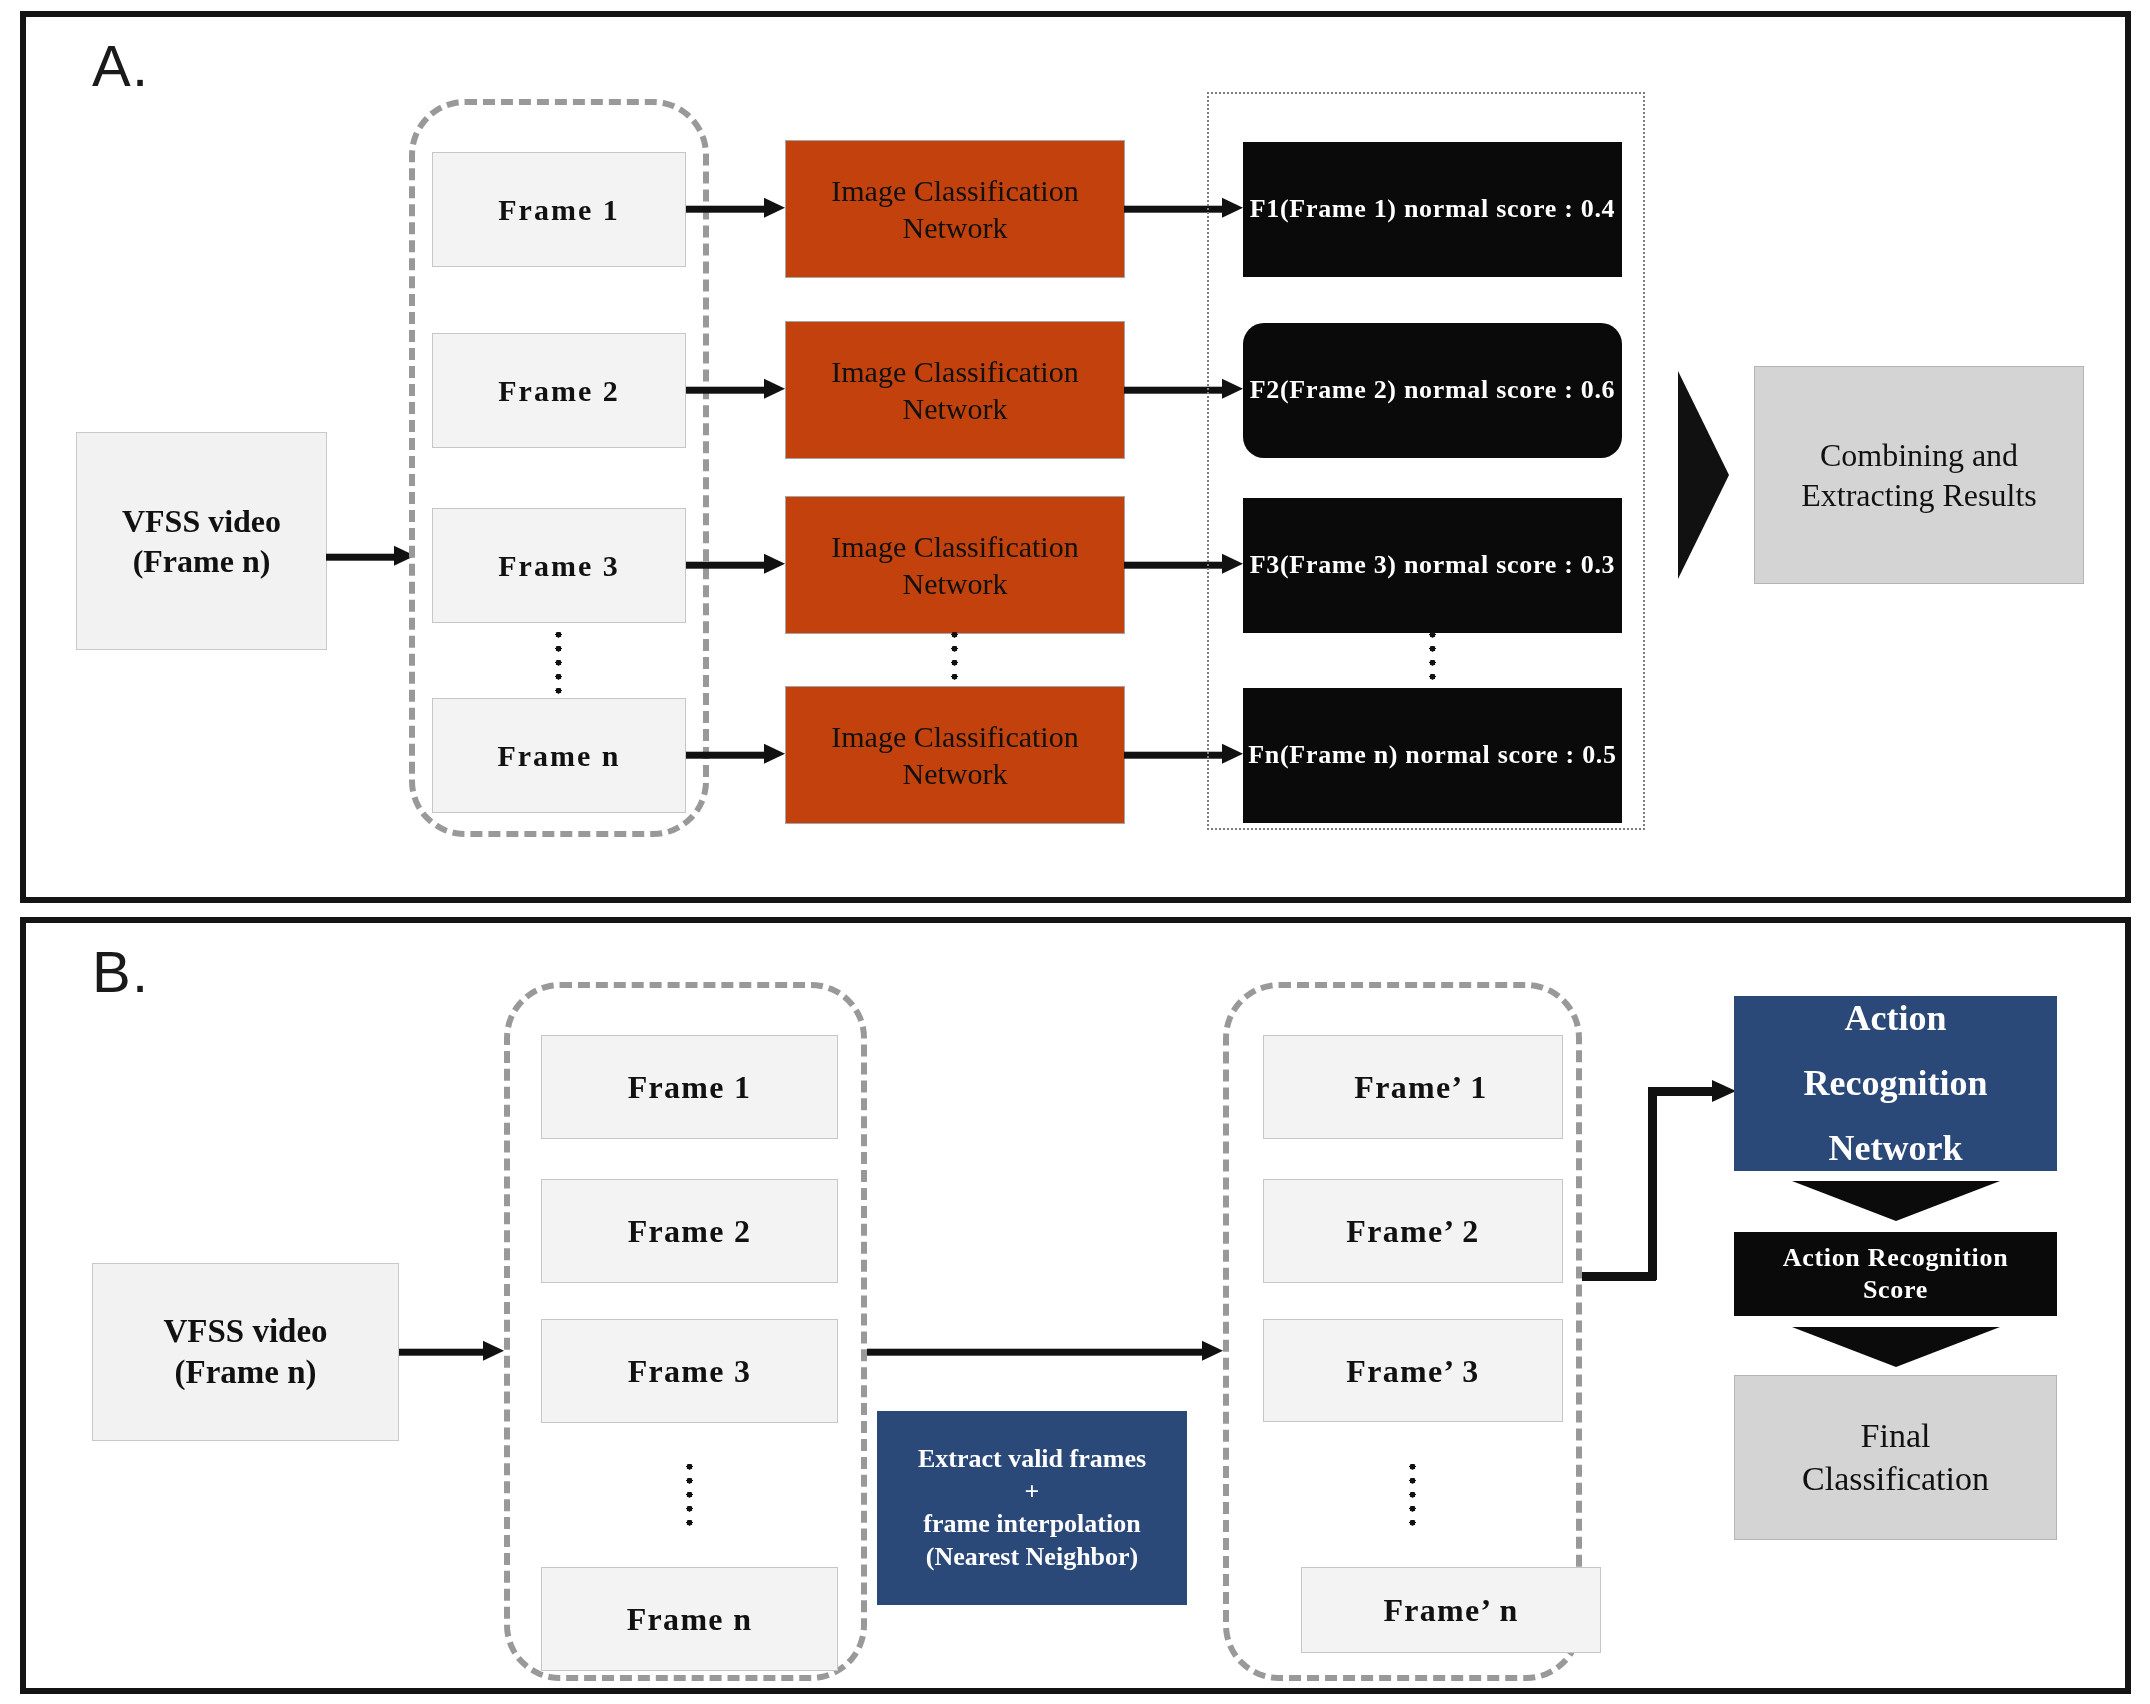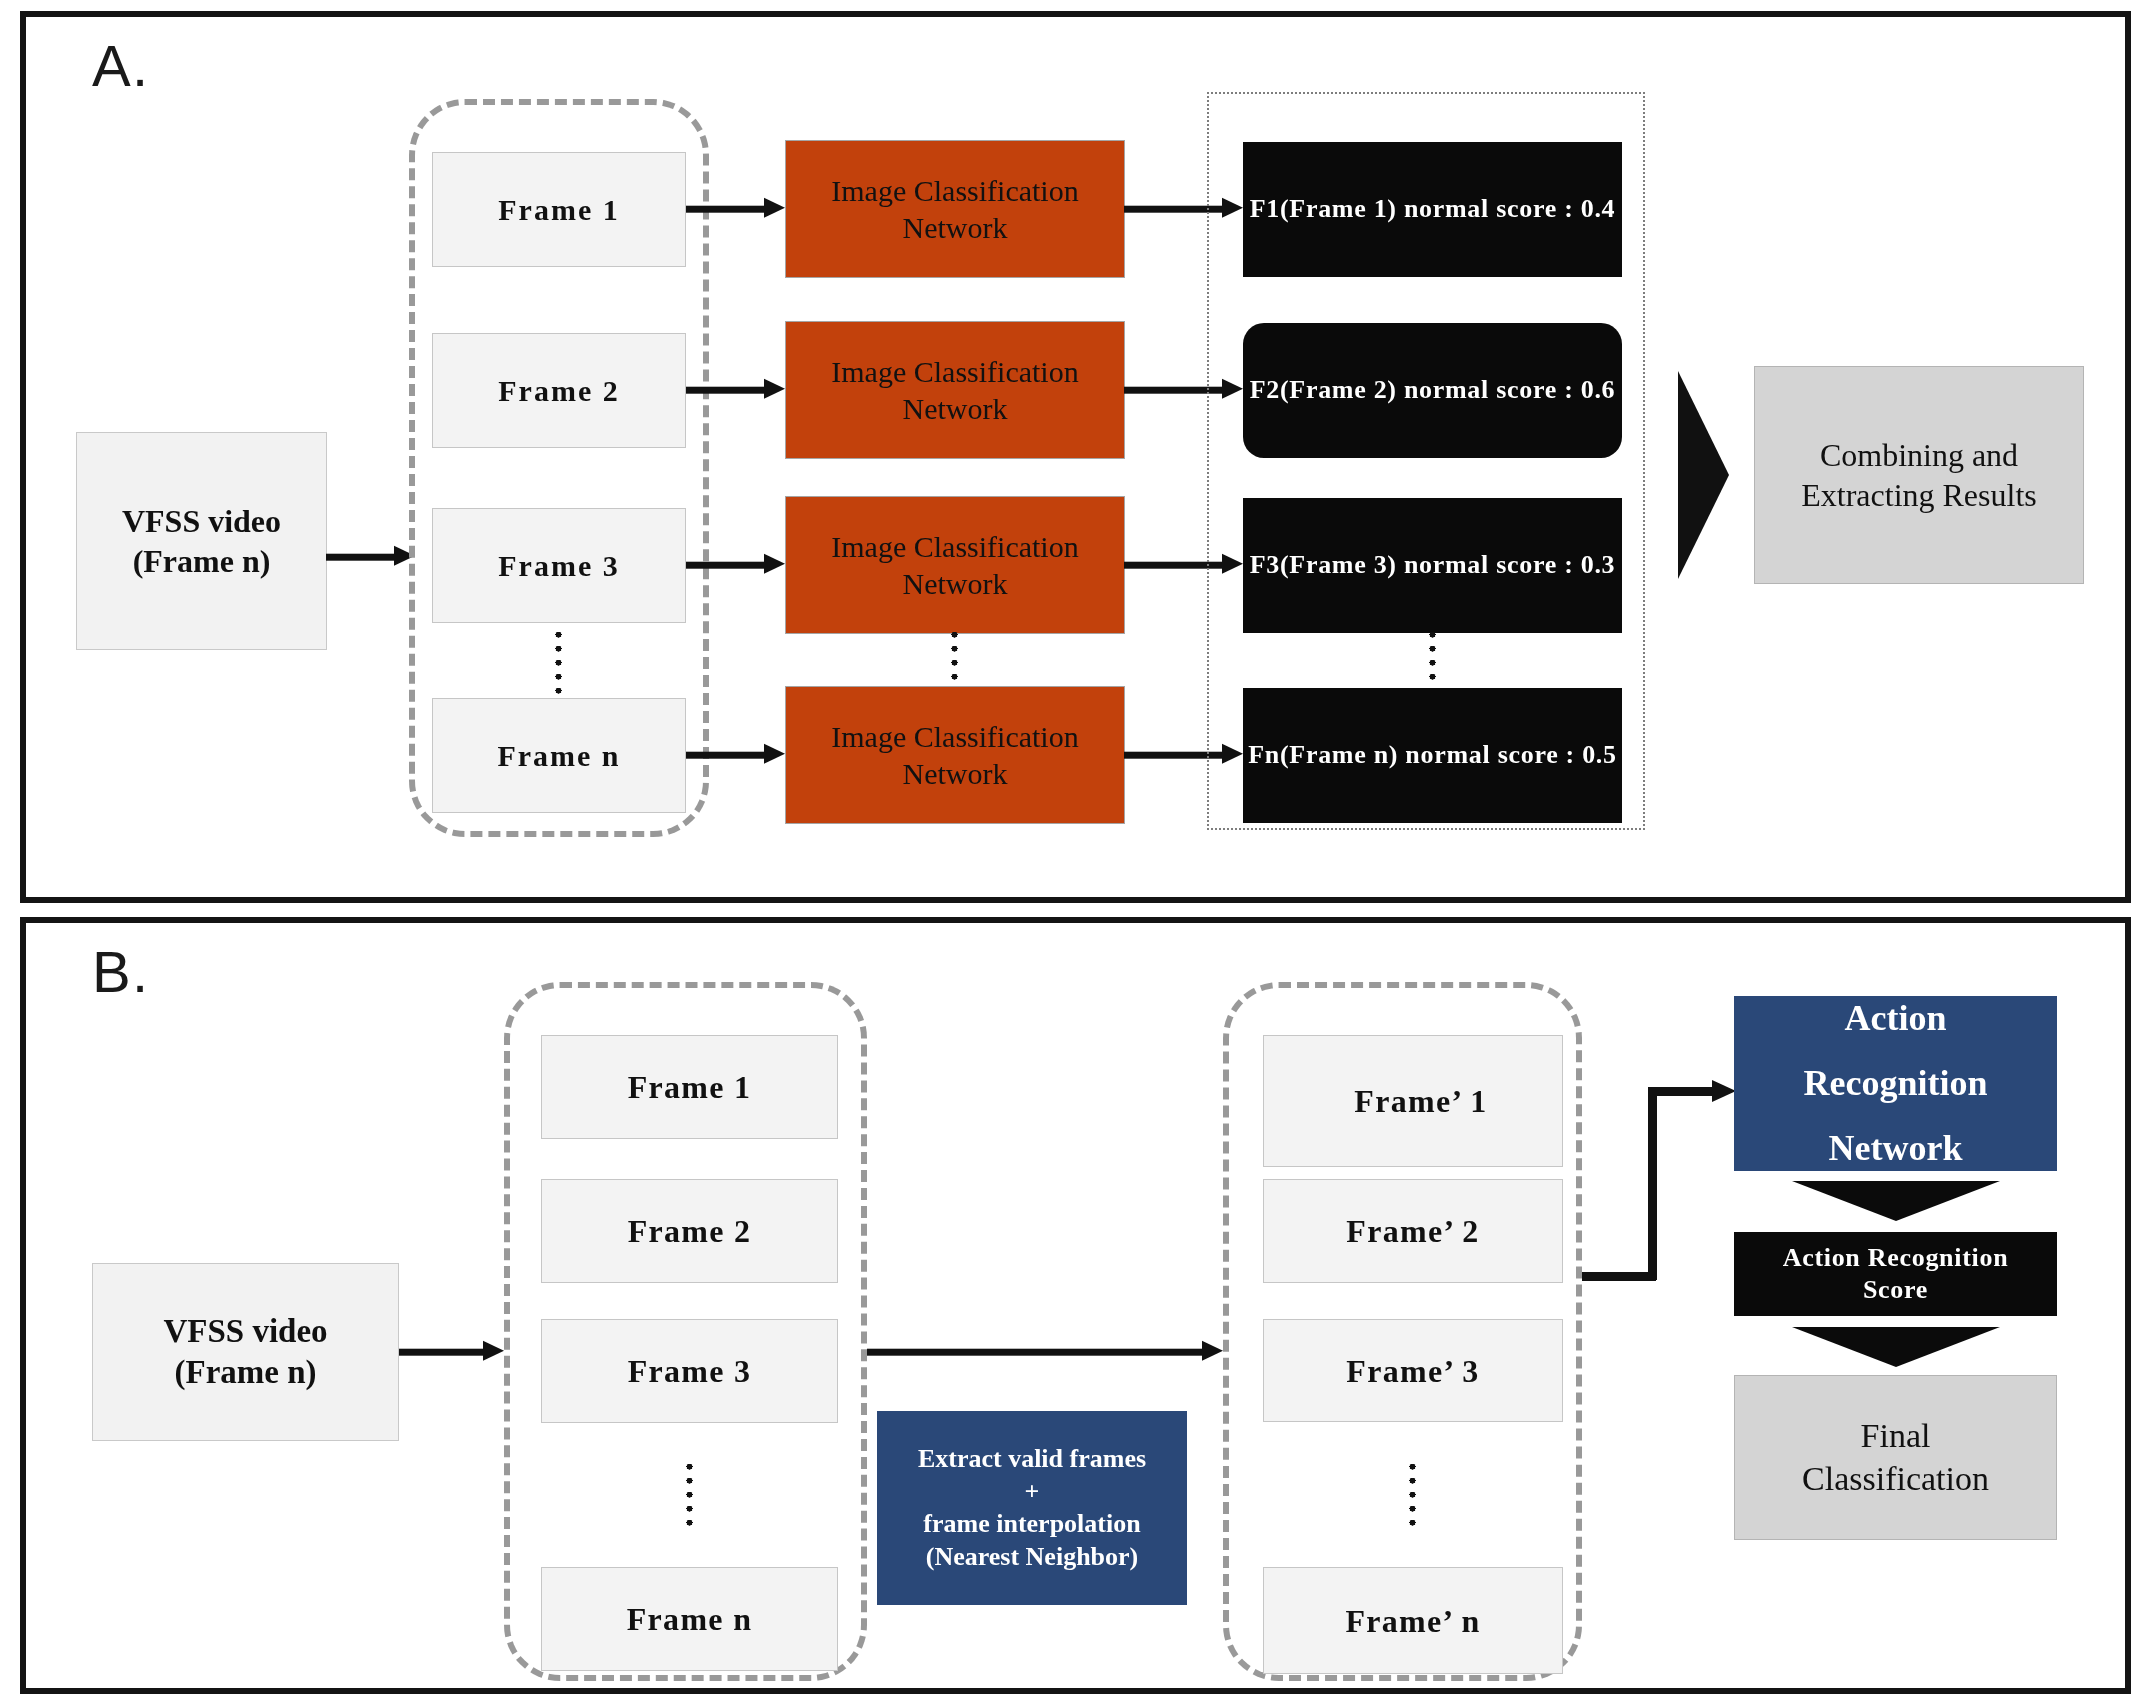--- a/index.html
+++ b/index.html
@@ -153,31 +153,31 @@
 
     <div class="box navy-box" style="left:877px;top:1411px;width:310px;height:194px;font-size:26px;">
       <span>Extract valid frames</span>
       <span>+</span>
       <span>frame interpolation</span>
       <span>(Nearest Neighbor)</span>
     </div>
 
     <div class="dashed-container" style="left:1223px;top:982px;width:359px;height:699px;"></div>
 
-    <div class="box frame-box-b" style="left:1263px;top:1035px;width:300px;height:132px;padding-left:16px;">
+    <div class="box frame-box-b" style="left:1263px;top:1035px;width:300px;height:104px;padding-left:16px;">
       <span>Frame’ 1</span>
     </div>
     <div class="box frame-box-b" style="left:1263px;top:1179px;width:300px;height:104px;">
       <span>Frame’ 2</span>
     </div>
     <div class="box frame-box-b" style="left:1263px;top:1319px;width:300px;height:103px;">
       <span>Frame’ 3</span>
     </div>
     <div class="vdots" style="left:1409px;top:1460px;"></div>
-    <div class="box frame-box-b" style="left:1263px;top:1567px;width:300px;height:107px;">
+    <div class="box frame-box-b" style="left:1301px;top:1567px;width:300px;height:86px;">
       <span>Frame’ n</span>
     </div>
 
     <div class="seg" style="left:1582px;top:1272px;width:74px;height:8.6px;"></div>
     <div class="seg" style="left:1648px;top:1091px;width:8.6px;height:189px;"></div>
     <div class="seg" style="left:1648px;top:1087px;width:66px;height:8.6px;"></div>
     <div class="elbow-head" style="left:1712px;top:1080px;"></div>
 
     <div class="box navy-box" style="left:1734px;top:996px;width:323px;height:175px;font-size:36px;justify-content:space-between;">
       <span>Action</span>

